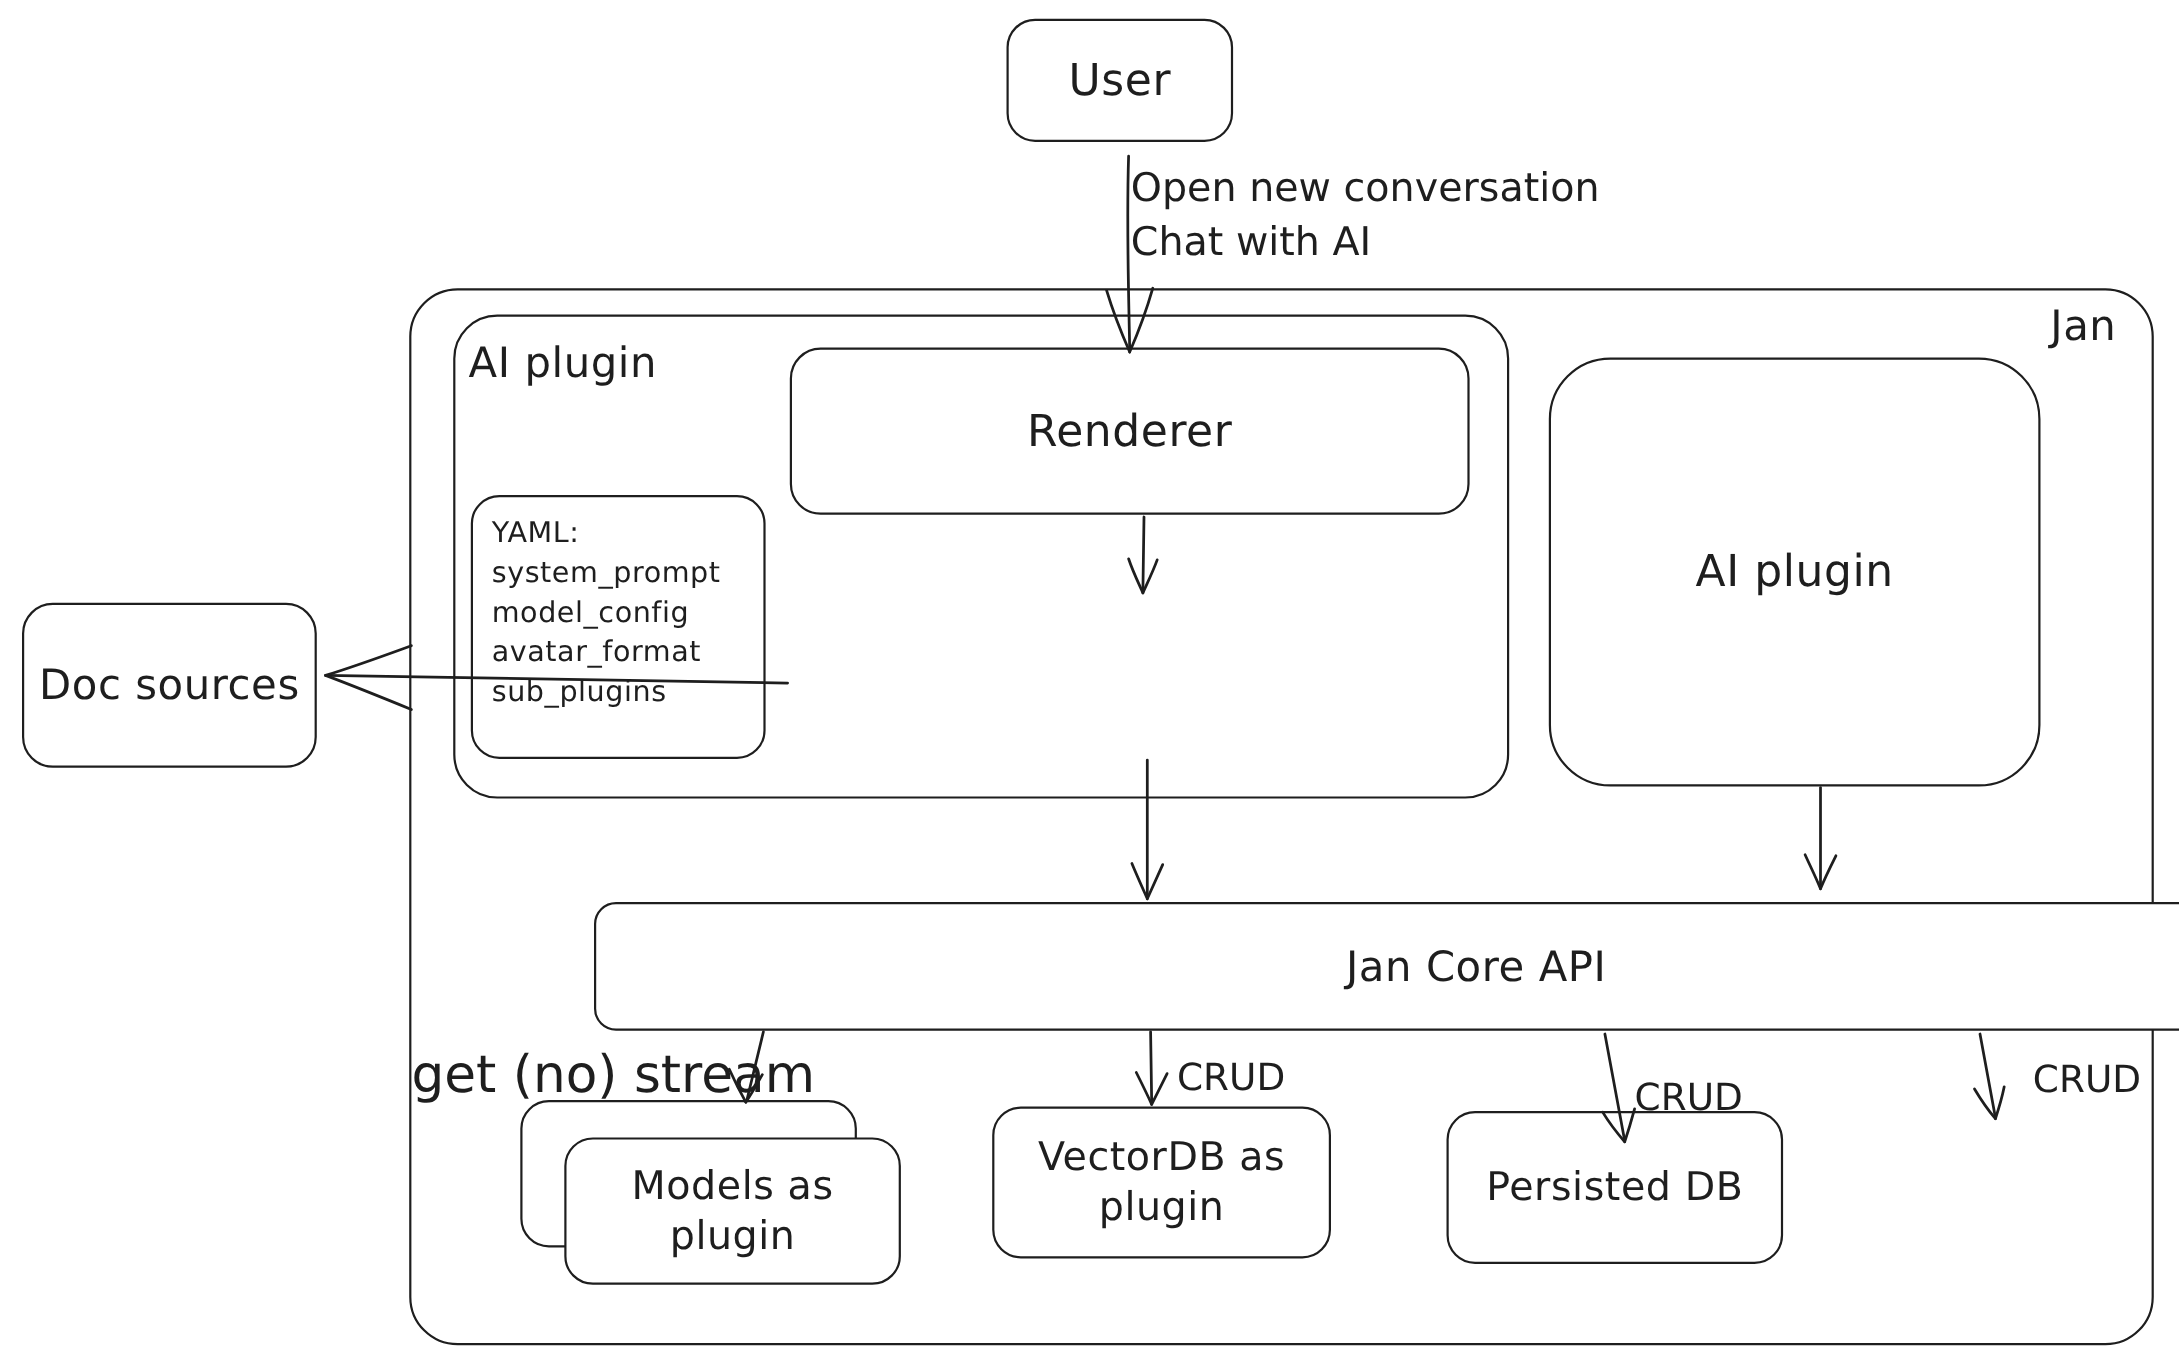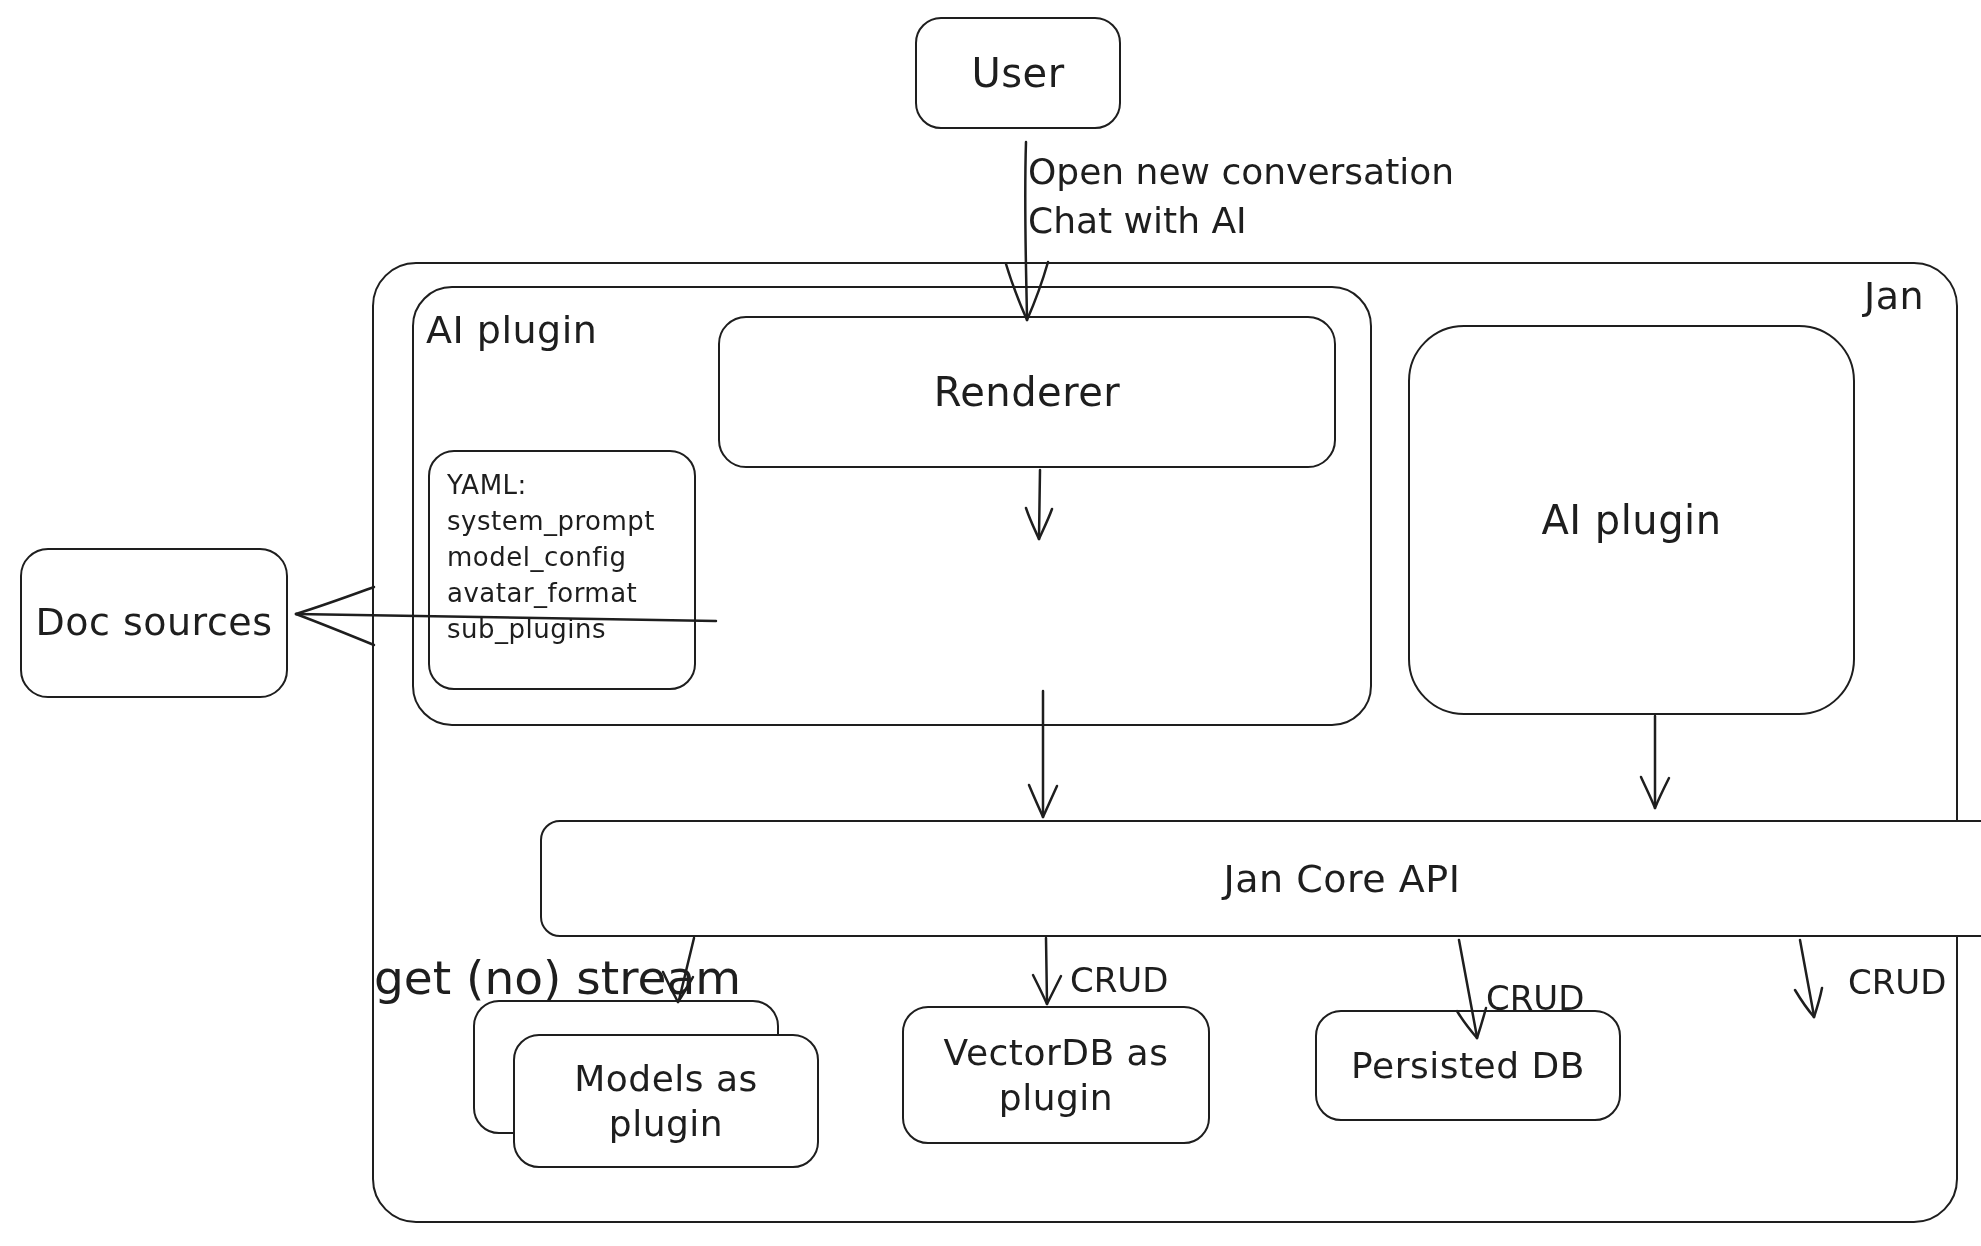--- a/index.html
+++ b/index.html
@@ -42,21 +42,21 @@
   .yaml-note      { left: 428px;  top: 412px;  width: 268px; height: 240px; border-radius: 26px;
                     justify-content: flex-start; align-items: flex-start; padding: 16px 0 0 17px; margin-top: 38px; }
   .renderer-box   { left: 718px;  top: 316px;  width: 618px; height: 152px; border-radius: 28px; }
   .backend-box    { left: 718px;  top: 540px;  width: 618px; height: 150px; border-radius: 28px; }
   .aiplugin-box   { left: 1408px; top: 325px;  width: 447px; height: 390px; border-radius: 56px; }
   .docsources-box { left: 20px;   top: 548px;  width: 268px; height: 150px; border-radius: 28px; }
   .api-bar        { left: 540px;  top: 820px;  width: 1604px; height: 117px; border-radius: 20px; font-size: 38px; }
   .models-back    { left: 473px;  top: 1000px; width: 306px; height: 134px; border-radius: 26px; }
   .models-front   { left: 513px;  top: 1034px; width: 306px; height: 134px; border-radius: 26px; }
   .vectordb-box   { left: 902px;  top: 1006px; width: 308px; height: 138px; border-radius: 26px; }
-  .persisteddb-box{ left: 1315px; top: 1010px; width: 306px; height: 111px; border-radius: 26px; }
+  .persisteddb-box{ left: 1315px; top: 1010px; width: 306px; height: 139px; border-radius: 26px; }
   .persistedfs-box{ left: 1652px; top: 1012px; width: 306px; height: 133px; border-radius: 26px; }
   .wrap-label { font-size: 36px; line-height: 1.25; padding: 0 28px; }
 
   .flow-label  { left: 1028px; top: 148px; }
   .getstream-label { left: 374px; top: 946px; font-size: 47px; }
   .crud-1 { left: 1070px; top: 958px; font-size: 34px; }
   .crud-2 { left: 1486px; top: 976px; font-size: 34px; }
   .crud-3 { left: 1848px; top: 960px; font-size: 34px; }
 
   .arrows { position: absolute; left: 0; top: 0; width: 1981px; height: 1246px; pointer-events: none; }

